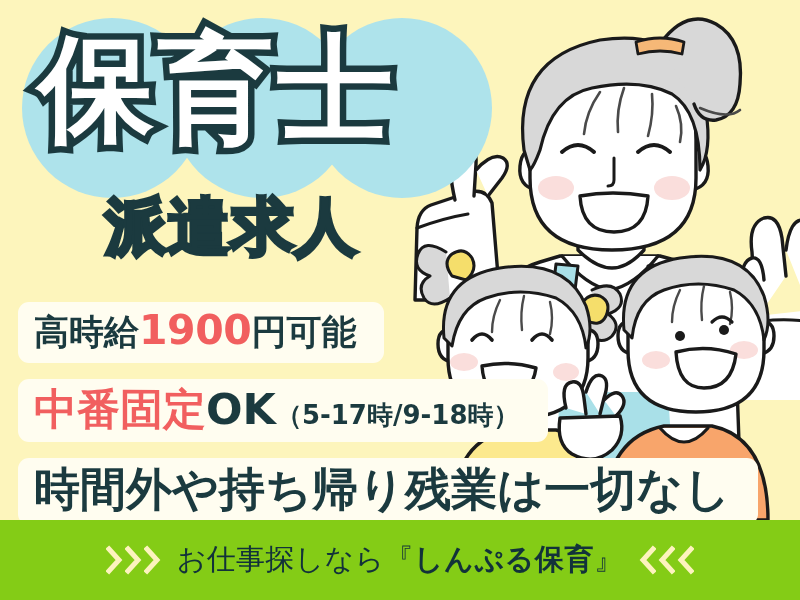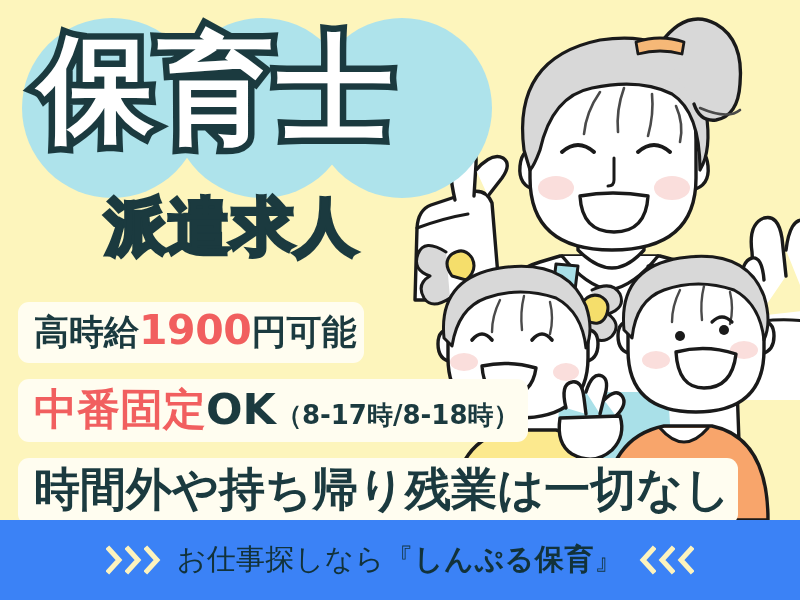--- a/index.html
+++ b/index.html
@@ -81,21 +81,21 @@
   #features {
     position: absolute;
     left: 18px;
     top: 302px;
     width: 540px;
   }
   .pill {
     display: inline-block;
     background: #FFFDF0;
     border-radius: 11px;
-    padding: 6px 8px 9px 16px;
+    padding: 6px 28px 9px 16px;
     margin-bottom: 16px;
     white-space: nowrap;
     font-family: "DejaVu Sans", "Liberation Sans", sans-serif;
   }
   .pill-row { display: block; }
   .seg {
     font-weight: 700;
     line-height: 1.12;
     vertical-align: baseline;
   }
@@ -110,21 +110,21 @@
 
   .pill-3 .seg { font-size: 46px; }
 
   
   #bottom-banner {
     position: absolute;
     left: 0;
     bottom: 0;
     width: 800px;
     height: 80px;
-    background: #3b82f6;
+    background: #84cc16;
     display: flex;
     align-items: center;
     justify-content: center;
     gap: 16px;
   }
   .chev-group {
     display: flex;
     align-items: center;
     gap: 2px;
   }
@@ -293,21 +293,21 @@
   <div id="features">
 
     <div class="pill-row">
       <span class="pill pill-1">
         <span class="seg dark">高時給</span><span class="seg red">1900</span><span class="seg dark">円可能</span>
       </span>
     </div>
 
     <div class="pill-row">
       <span class="pill pill-2">
-        <span class="seg red">中番固定</span><span class="seg dark">OK</span><span class="seg dark small">（8-17時/8-18時）</span>
+        <span class="seg red">中番固定</span><span class="seg dark">OK</span><span class="seg dark small">（5-17時/9-18時）</span>
       </span>
     </div>
 
     <div class="pill-row">
       <span class="pill pill-3">
         <span class="seg dark">時間外や持ち帰り残業は一切なし</span>
       </span>
     </div>
 
   </div>

